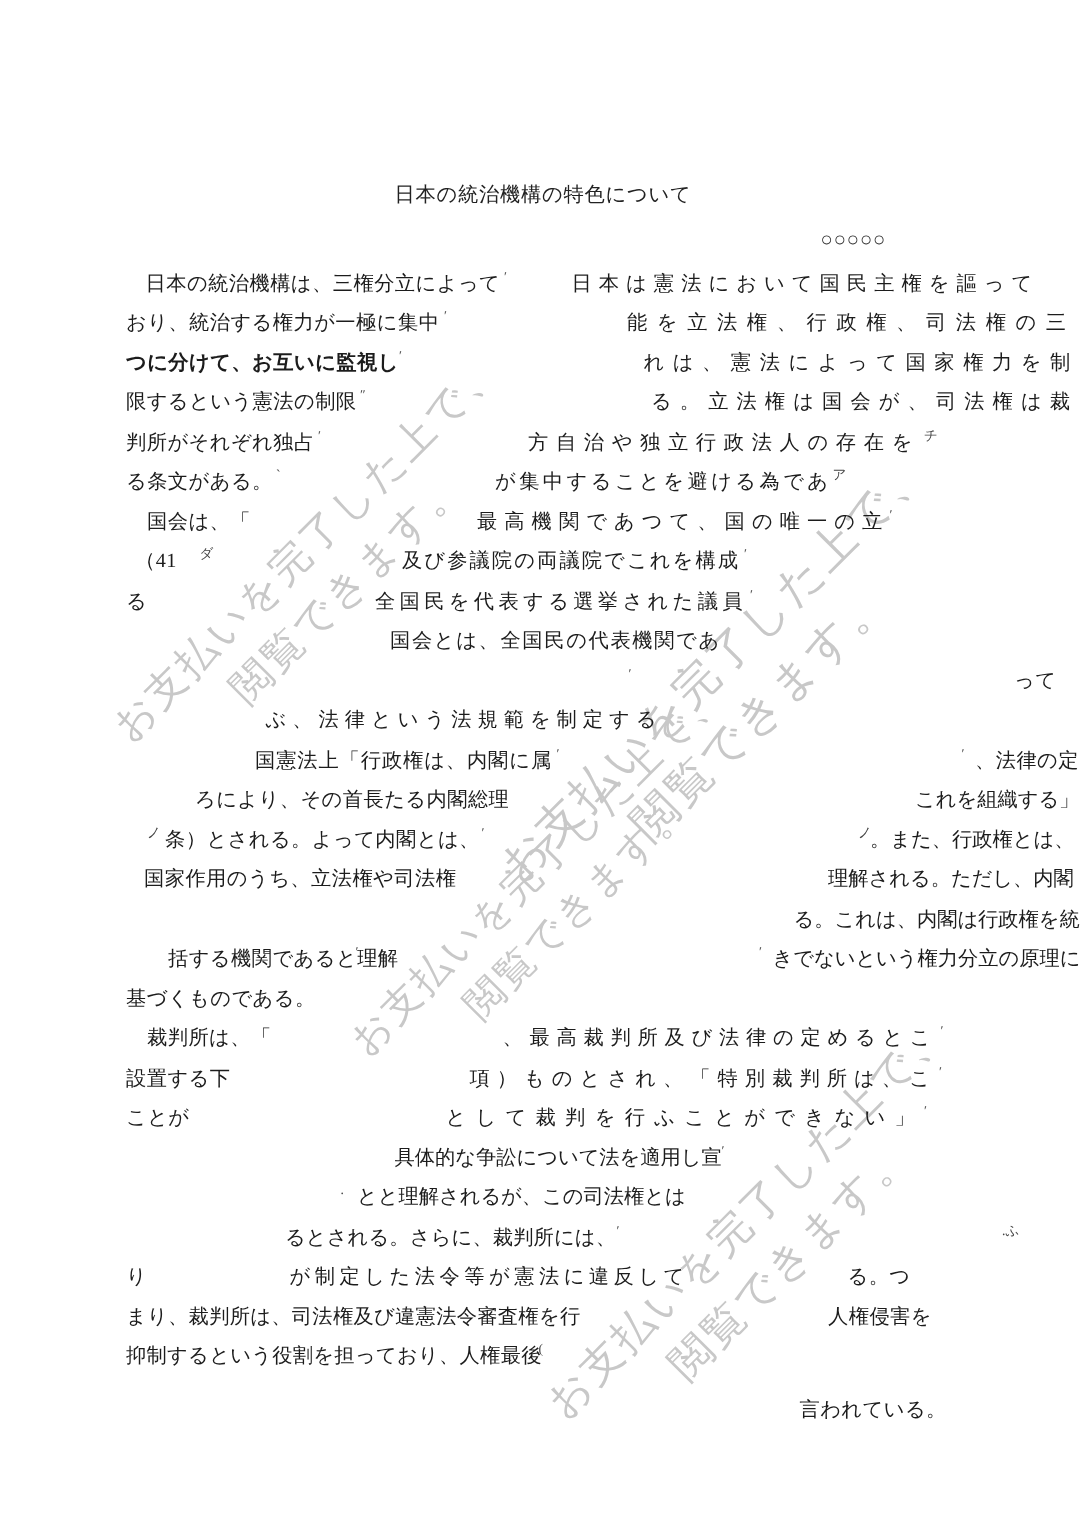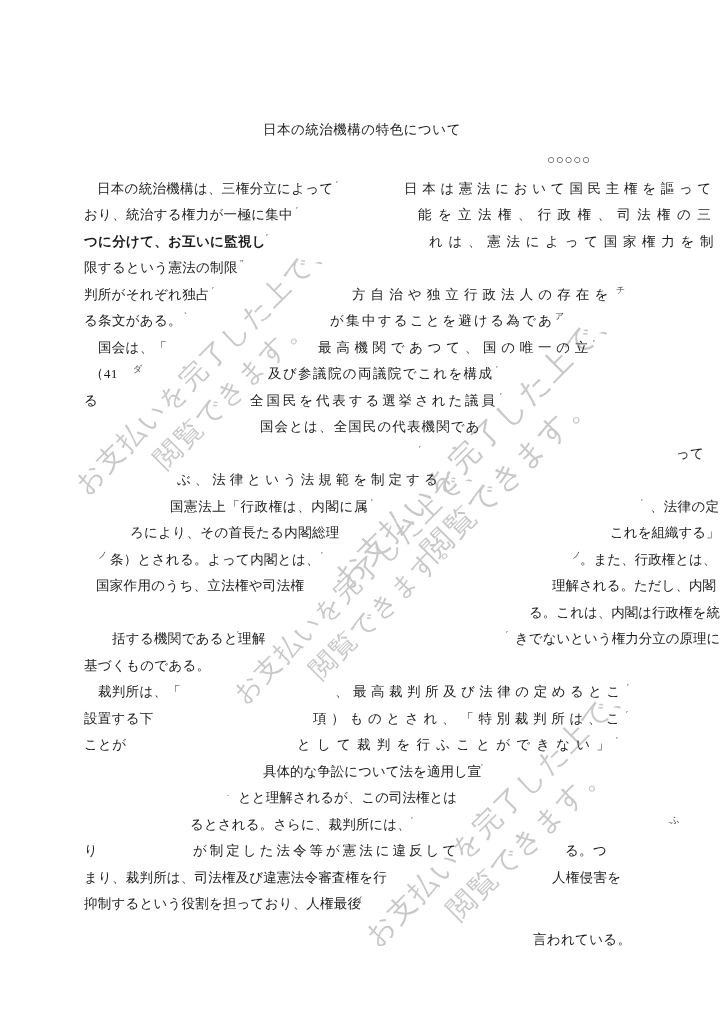--- a/index.html
+++ b/index.html
@@ -53,29 +53,30 @@
         <div>閲覧できます。</div>
       </div>
       <div class="wm" style="left: 513px; top: 826px; font-size: 28px; color: rgb(200, 200, 200);">
         <div>お支払いを完了した上で、</div>
         <div>閲覧できます。</div>
       </div>
     </div>
   <div id="textlayer" class="textlayer">
       <span class="frag" style="left: 97px; top: 180px; letter-spacing: 0.3px;">日本の統治機構は、三権分立によって</span>
       <span class="tick" style="left: 336px; top: 178px;">′</span>
-      <span class="frag" style="left: 404px; top: 180px; letter-spacing: 4.7px; text-align: center;">日本は憲法において国民主権を謳って</span>
+      <span class="frag" style="left: 381px; top: 180px; letter-spacing: 4.7px; text-align: center;">日本は憲法において国民主権を謳って</span>
       <span class="frag" style="left: 84px; top: 206px; letter-spacing: 0.3px;">おり、統治する権力が一極に集中</span>
       <span class="tick" style="left: 296px; top: 204px;">′</span>
       <span class="frag" style="left: 418px; top: 206px; letter-spacing: 6.4px;">能を立法権、行政権、司法権の三</span>
       <span class="frag" style="left: 84px; top: 233px; letter-spacing: 0.3px; font-weight: bold;">つに分けて、お互いに監視し</span>
       <span class="tick" style="left: 266px; top: 231px;">′</span>
       <span class="frag" style="left: 429px; top: 233px; letter-spacing: 5.7px;">れは、憲法によって国家権力を制</span>
       <span class="frag" style="left: 84px; top: 259px; letter-spacing: 0.3px;">限するという憲法の制限</span>
       <span class="tick" style="left: 240px; top: 257px;">″</span>
+      <span class="frag" style="left: 434px; top: 259px; letter-spacing: 5.4px;">る。立法権は国会が、司法権は裁</span>
       <span class="frag" style="left: 84px; top: 286px; letter-spacing: 0.3px;">判所がそれぞれ独占</span>
       <span class="tick" style="left: 212px; top: 284px;">′</span>
       <span class="frag" style="left: 352px; top: 286px; letter-spacing: 5.1px;">方自治や独立行政法人の存在を</span>
       <span class="tick" style="left: 616px; top: 284px;">チ</span>
       <span class="frag" style="left: 84px; top: 312px; letter-spacing: 0.3px;">る条文がある。</span>
       <span class="tick" style="left: 184px; top: 310px;">`</span>
       <span class="frag" style="left: 330px; top: 312px; letter-spacing: 2.3px;">が集中することを避ける為であ</span>
       <span class="tick" style="left: 555px; top: 310px;">ア</span>
       <span class="frag" style="left: 98px; top: 339px; letter-spacing: 0.3px;">国会は、「</span>
       <span class="frag" style="left: 318px; top: 339px; letter-spacing: 4.7px;">最高機関であつて、国の唯一の立</span>

